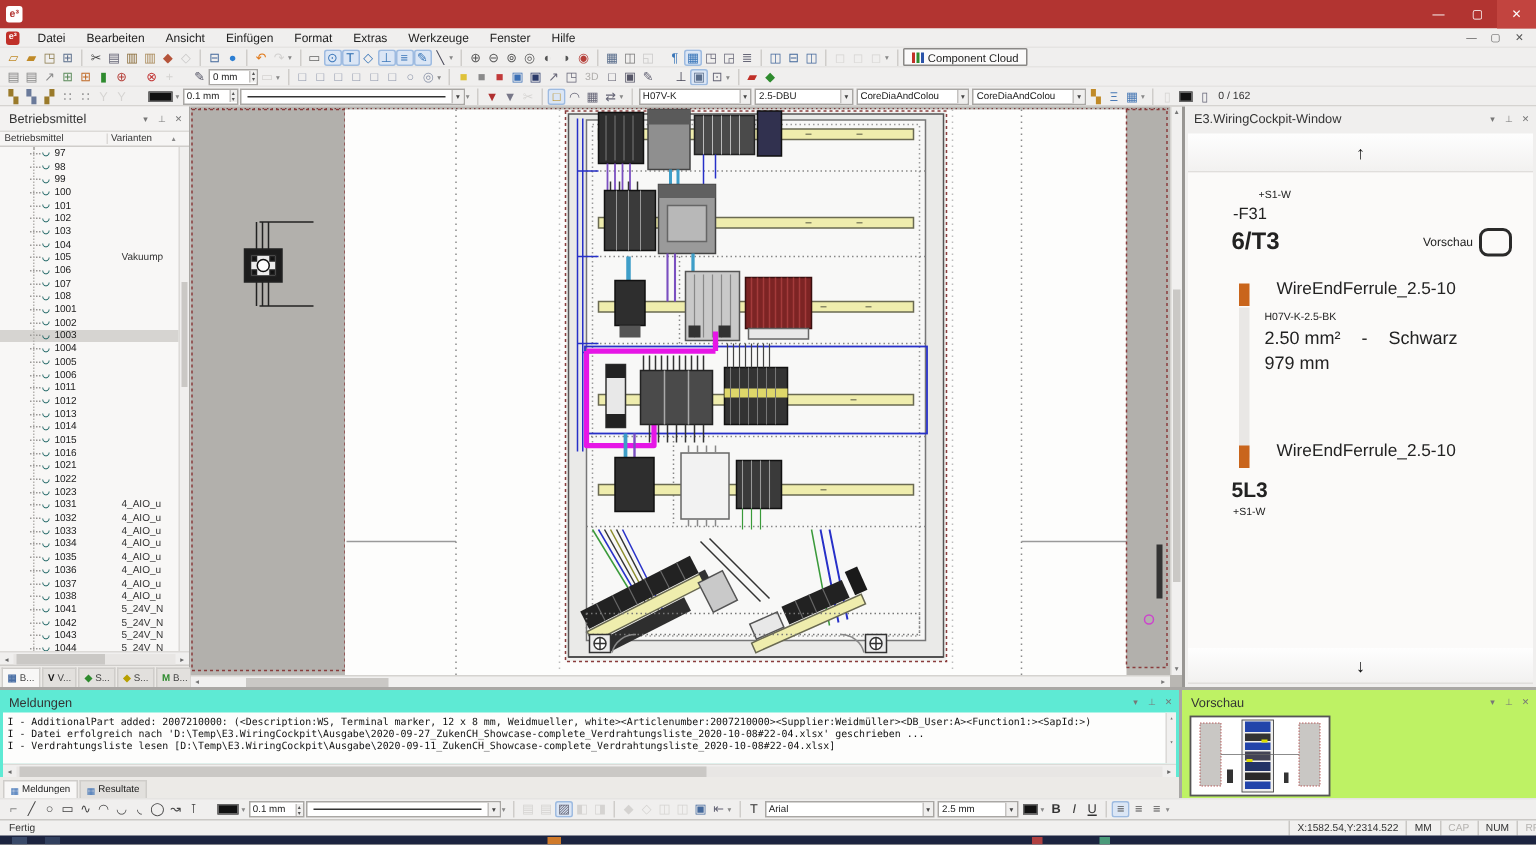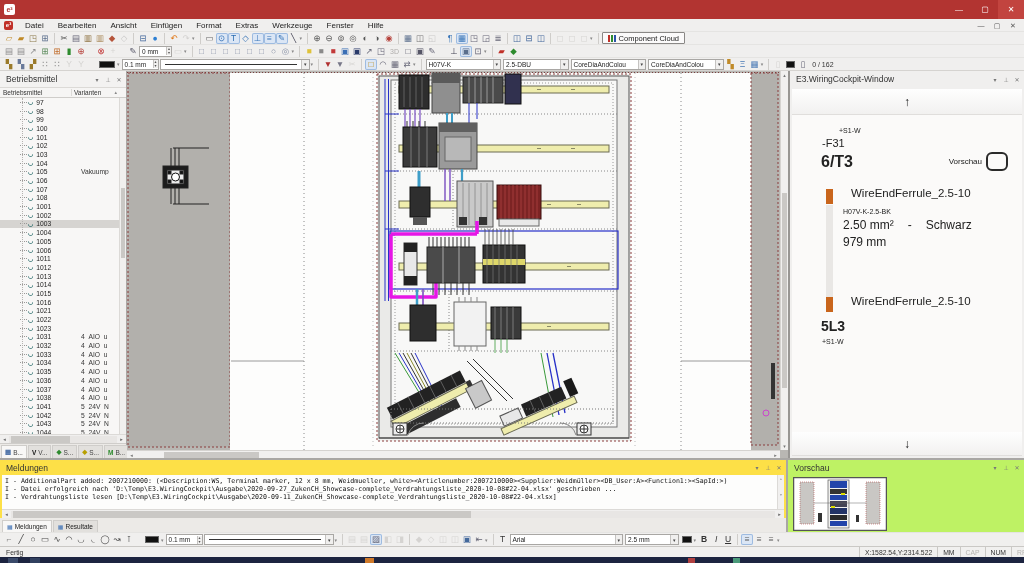--- a/index.html
+++ b/index.html
@@ -114,21 +114,21 @@
   .e1-wire { font-size:7px; padding:9px 0 0 51px; color:#222; }
   .e1-size { font-size:12px; padding:3px 0 0 51px; display:flex; }
   .e1-size .gap1 { width:14px; } .e1-size .gap2 { width:14px; }
   .e1-len { font-size:12px; padding:3px 0 0 51px; }
   .e2 { margin-top:46px; }
   .e2-pin { font-size:14px; font-weight:bold; padding:11px 0 0 29px; }
   .e2-dev { font-size:11px; padding:4px 0 0 27px; }
   .e2-loc { font-size:7px; padding:4px 0 0 30px; }
   
   .bottomrow { display:flex; height:74px; border-top:2px solid #a9a7a4; }
-  .messages { flex:1; background:#fde047; border-right:2px solid #a9a7a4; display:flex; flex-direction:column; overflow:hidden; }
+  .messages { flex:1; background:#5eead4; border-right:2px solid #a9a7a4; display:flex; flex-direction:column; overflow:hidden; }
   .msg-body { flex:1; background:#fdfdfc; margin:0 2px; overflow:hidden; position:relative;
               font-family:"DejaVu Sans Mono",monospace; font-size:6.6px; line-height:8px; padding:2px 3px;
               white-space:nowrap; color:#111; }
   .msg-vs { position:absolute; right:0; top:0; bottom:0; width:7px; background:#f1f0ef; border-left:1px solid #dcdad7;
             font-size:4px; color:#777; text-align:center; }
   .mtabs { height:14px; display:flex; align-items:flex-end; background:#eceae7; padding:0 2px; gap:1px; flex:none; }
   .mtab { height:12px; display:flex; align-items:center; gap:2px; font-size:6.5px; padding:0 4px;
           border:1px solid #cfcdca; border-bottom:none; background:#e2e0dd; }
   .mtab.active { background:#f8f7f6; }
   .mtab .tg { font-size:6px; }

